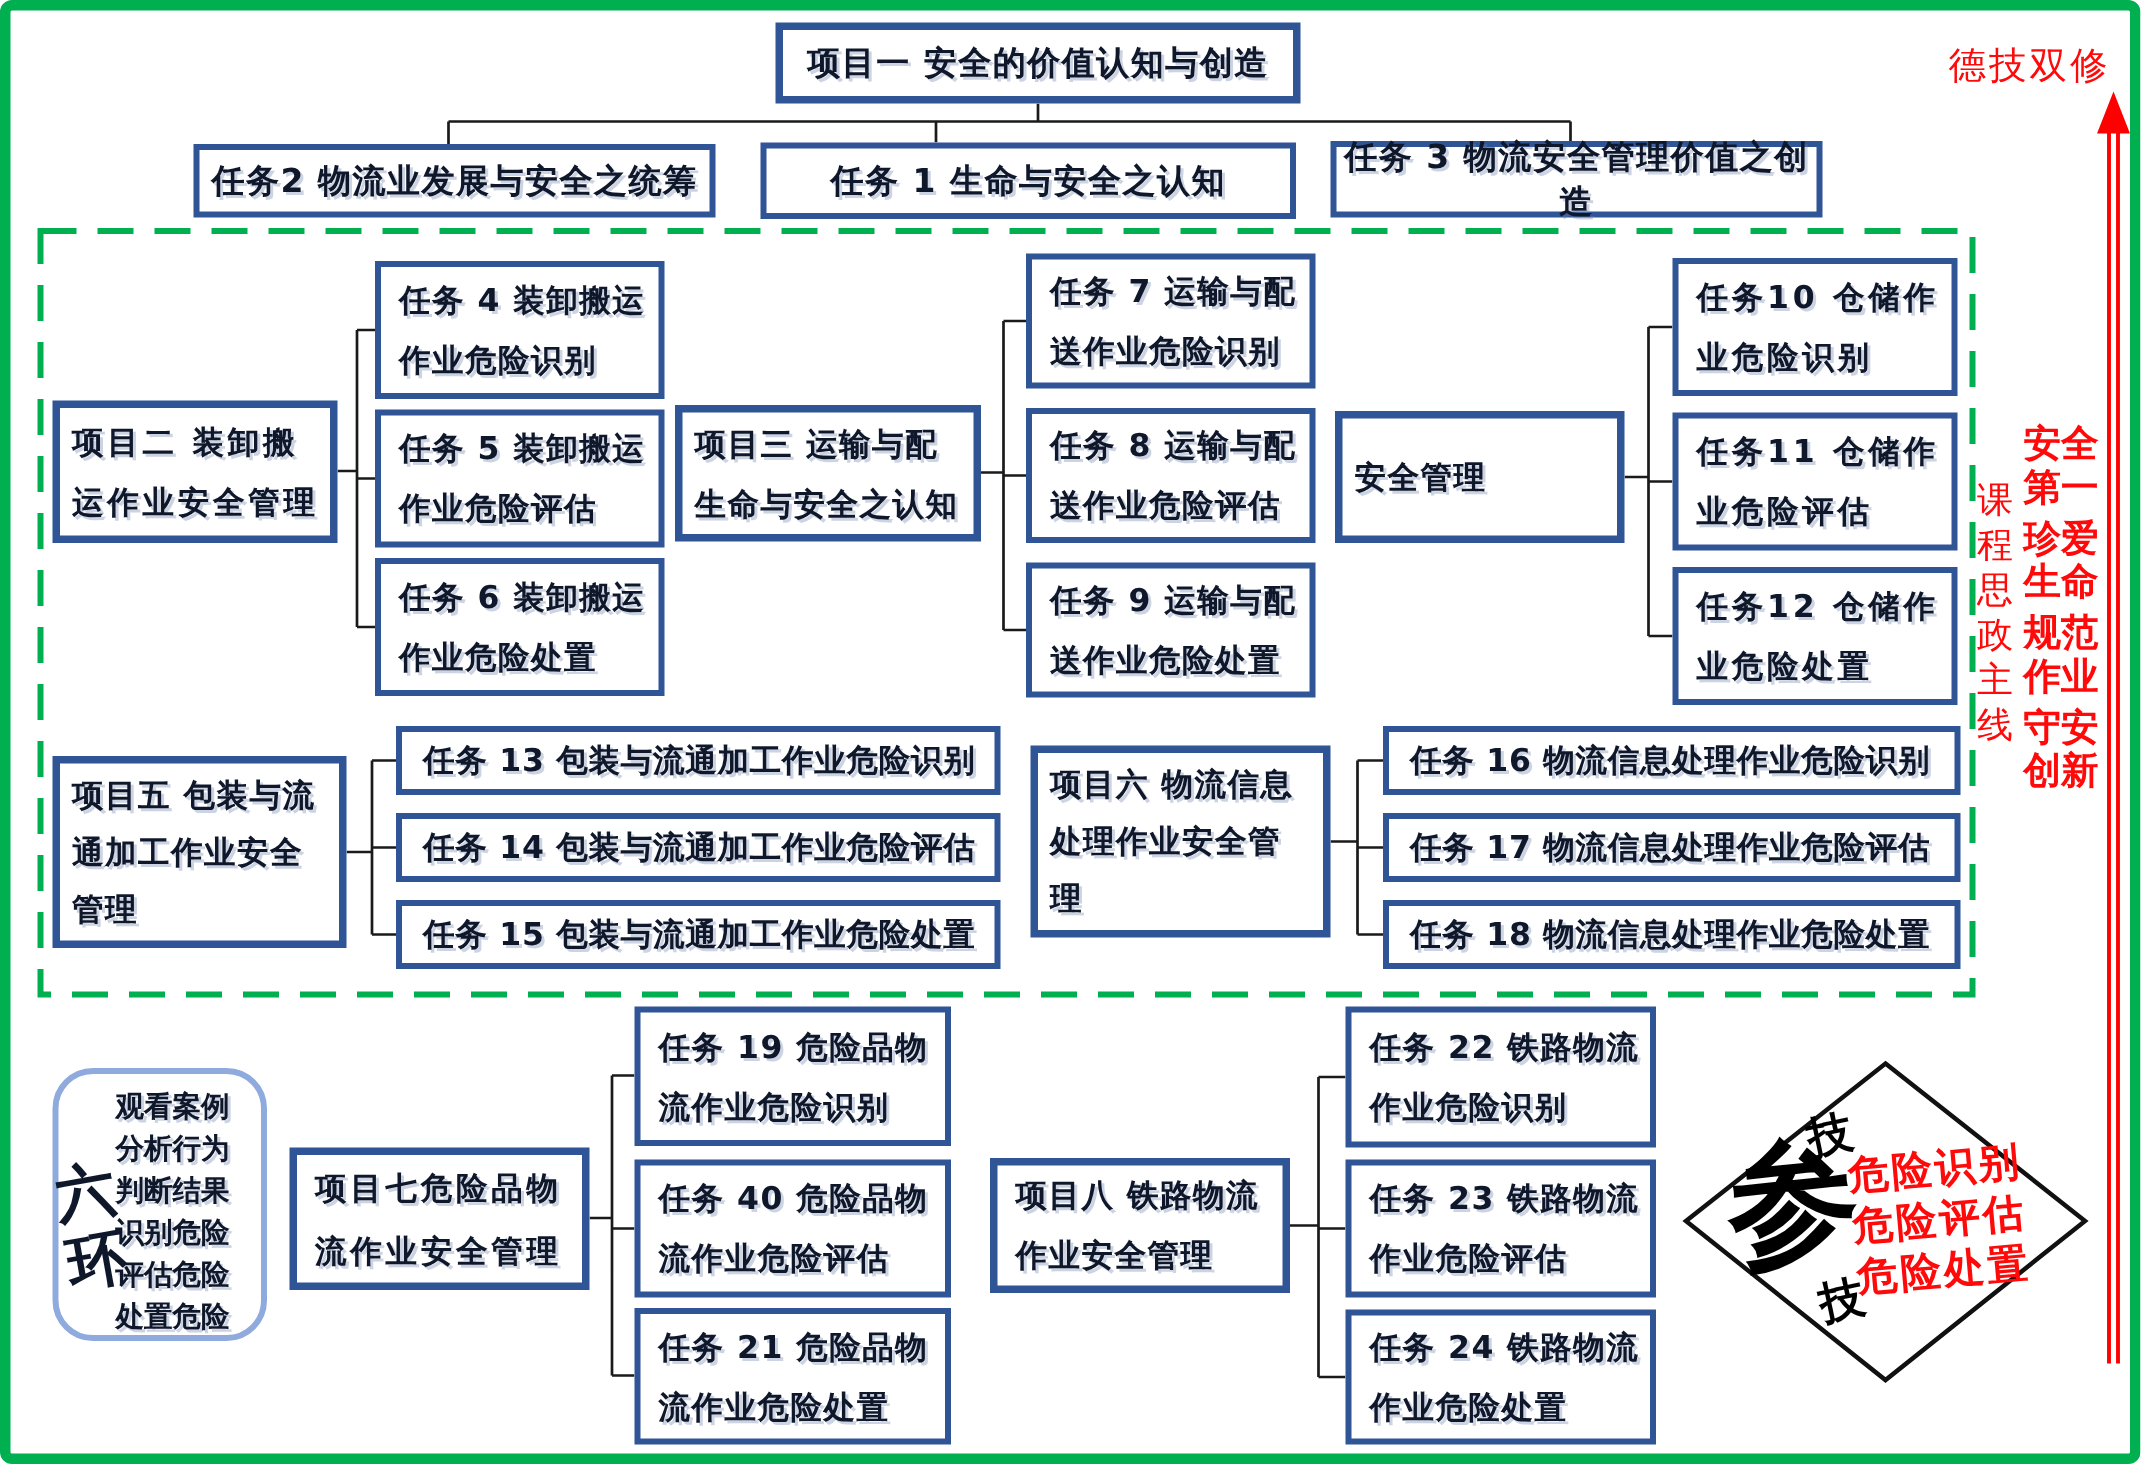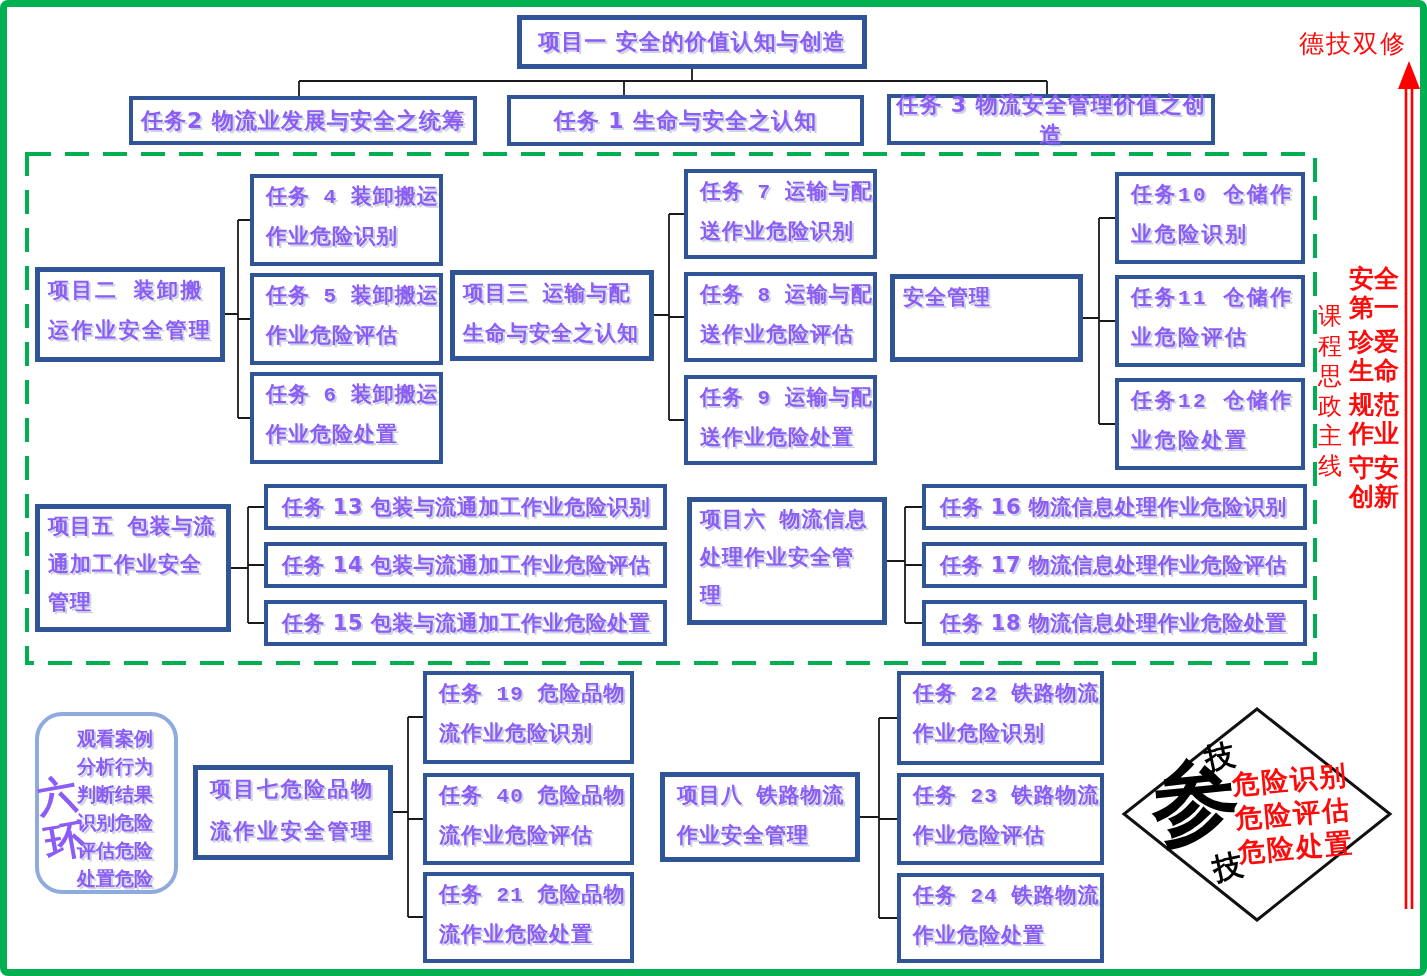--- a/index.html
+++ b/index.html
@@ -1,37 +1,37 @@
 <!DOCTYPE html>
 <html><head>
 <meta charset="utf-8">
 <style>
   html,body{margin:0;padding:0;background:#fff;}
   body{font-family:"DejaVu Sans","Liberation Sans",sans-serif;}
   .canvas{position:relative;width:1427px;height:976px;box-sizing:border-box;
           border:7px solid #00B050;border-radius:8px;background:#fff;overflow:hidden;}
   svg.overlay{position:absolute;left:0;top:0;z-index:1;}
   .box{position:absolute;box-sizing:border-box;background:#fff;border:4px solid #2F5597;
-       color:#8b5cf6;font-weight:bold;z-index:2;
+       color:#0f172a;font-weight:bold;z-index:2;
        text-shadow:2px 2px 0 rgba(110,130,175,.35);}
   .proj{border-width:5px;}
   .ctr{display:flex;align-items:center;justify-content:center;text-align:center;}
-  .lines{display:flex;flex-direction:column;justify-content:flex-start;font-family:Liberation Mono, monospace;}
+  .lines{display:flex;flex-direction:column;justify-content:center;}
   .f22{font-size:22px;letter-spacing:1px;}
   .f21{font-size:21px;letter-spacing:1px;}
   .lh40 .ln{line-height:40px;}
   .lh38 .ln{line-height:38px;}
   .lh42 .ln{line-height:42px;}
   .padL12{padding-left:12px;}
   .padL8{padding-left:8px;}
   .single{display:flex;align-items:center;padding-left:14px;font-size:21px;letter-spacing:.5px;}
   .sp2{letter-spacing:2.5px;}
   
   .red{color:#FF0A0A;}
-  .vcol{position:absolute;word-break:break-all;z-index:2;text-align:center;}
+  .vcol{position:absolute;word-break:break-all;z-index:2;text-align:center;margin-top:17px;}
   #ideology{left:1310px;top:294px;width:26px;font-size:24px;line-height:30px;
             font-family:"DejaVu Serif","Liberation Serif",serif;}
   #safety{left:1340px;top:257px;width:54px;font-size:25px;font-weight:bold;line-height:29px;}
   #safety .phrase{margin-bottom:5px;word-break:break-all;}
   #motto{position:absolute;left:1292px;top:20px;width:120px;font-size:25px;font-weight:normal;
          letter-spacing:2px;z-index:2;}
   
   #caseBox{border-color:#8FAADC;border-radius:27px;}
   #caseBox .step{font-size:19px;line-height:28px;font-weight:bold;padding-left:38px;}
   #caseBox .steps{padding-top:8px;}

